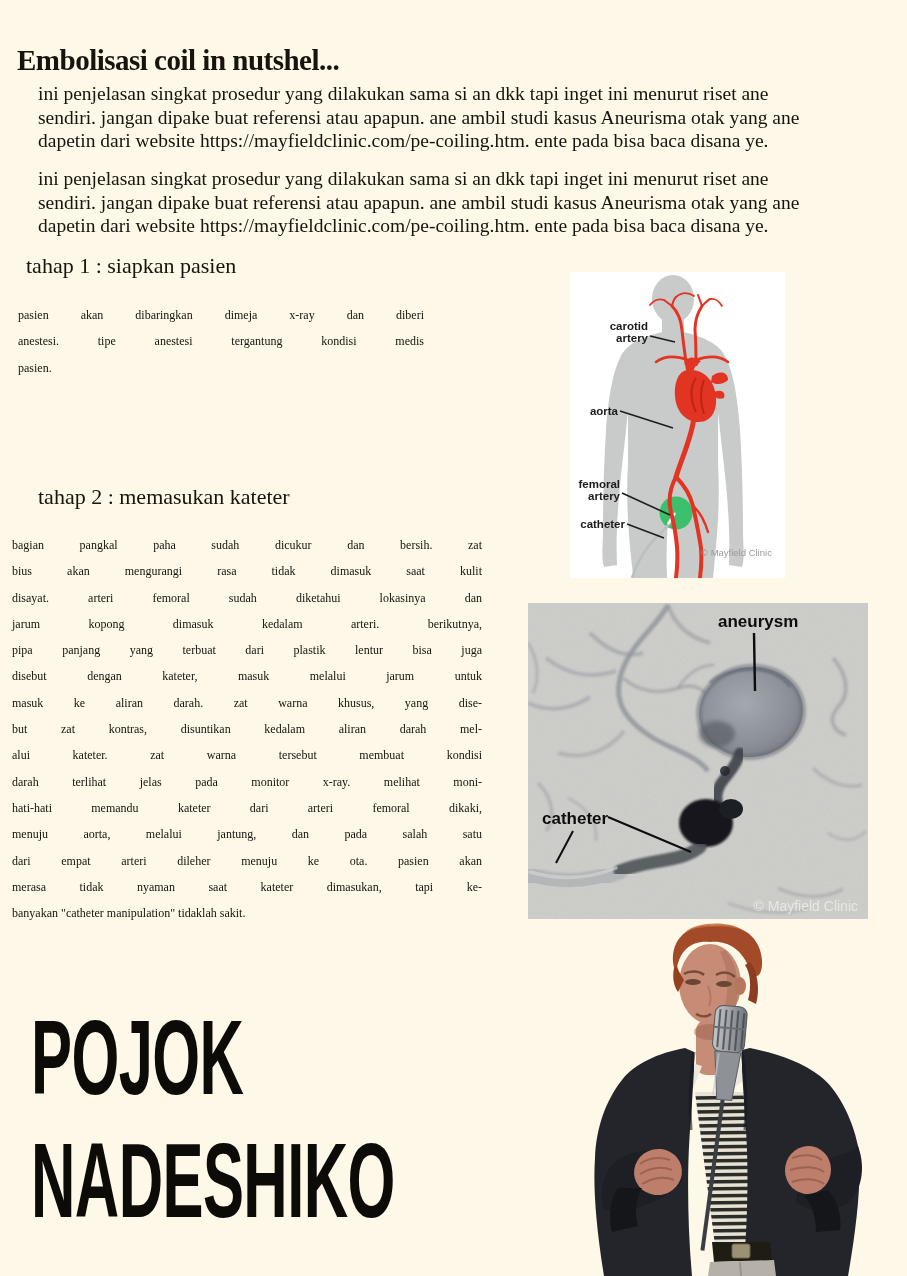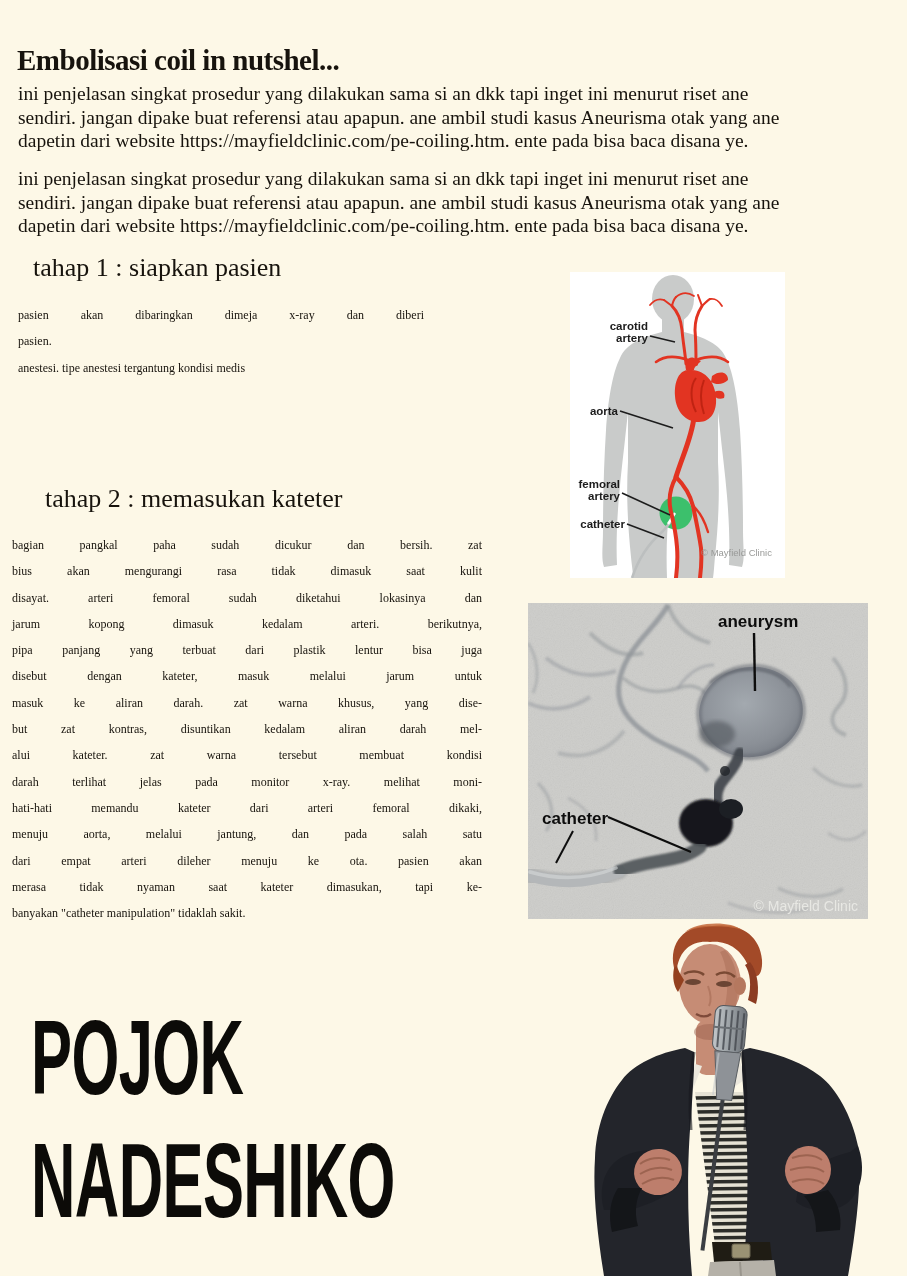--- a/index.html
+++ b/index.html
@@ -4,24 +4,24 @@
 <style>
   :root{
     --page-bg:#fdf8e7; --text:#17130d; --artery-red:#e23422;
     --silhouette-gray:#c9cbca; --green-highlight:#3cc06c; --footer-text:#0c0b08;
   }
   html,body{margin:0;padding:0;}
   body{width:907px;height:1276px;background:var(--page-bg);position:relative;overflow:hidden;
        font-family:"Liberation Serif", serif;color:var(--text);}
   .abs{position:absolute;}
   .title{left:17px;top:25px;font-size:29px;letter-spacing:-0.5px;white-space:pre;}
-  .lpara div{white-space:pre;}
+  .lpara div{white-space:pre;margin-left:20px;}
   .intro{left:18px;top:82px;font-size:19.5px;line-height:23.5px;width:885px;}
   .intro2{top:167px;}
-  .shead{left:33px;font-size:26px;white-space:pre;}
+  .shead{left:26px;font-size:22px;white-space:pre;}
   .s1h{top:253px;} .s2h{top:484px;margin-left:12px;}
   .jpara{font-size:12px;line-height:26.3px;}
   .jpara div{text-align:justify;text-align-last:justify;text-justify:inter-word;min-height:26.3px;}
   .jpara div:last-child{text-align-last:left;}
   .s1p{left:18px;top:302px;width:406px;}
   .s2p{left:12px;top:532px;width:470px;}
   .fig{display:block;}
   .anatomy{left:570px;top:272px;}
   .angio{left:528px;top:603px;}
   .rick{left:590px;top:920px;}
@@ -43,22 +43,22 @@
   </div>
 <div class="abs intro intro2 lpara">
     <div>ini penjelasan singkat prosedur yang dilakukan sama si an dkk tapi inget ini menurut riset ane</div>
     <div>sendiri. jangan dipake buat referensi atau apapun. ane ambil studi kasus Aneurisma otak yang ane</div>
     <div>dapetin dari website https://mayfieldclinic.com/pe-coiling.htm. ente pada bisa baca disana ye.</div>
   </div>
 
 <div class="abs shead s1h">tahap 1 : siapkan pasien</div>
 <div class="abs jpara s1p">
     <div>pasien akan dibaringkan dimeja x-ray dan diberi</div>
+    <div>anestesi. tipe anestesi tergantung kondisi medis</div>
     <div>pasien.</div>
-    <div>anestesi. tipe anestesi tergantung kondisi medis</div>
   </div>
 
 <div class="abs shead s2h">tahap 2 : memasukan kateter</div>
 <div class="abs jpara s2p">
     <div>bagian pangkal paha sudah dicukur dan bersih. zat</div>
     <div>bius akan mengurangi rasa tidak dimasuk saat kulit</div>
     <div>disayat. arteri femoral sudah diketahui lokasinya dan</div>
     <div>jarum kopong dimasuk kedalam arteri. berikutnya,</div>
     <div>pipa panjang yang terbuat dari plastik lentur bisa juga</div>
     <div>disebut dengan kateter, masuk melalui jarum untuk</div>

